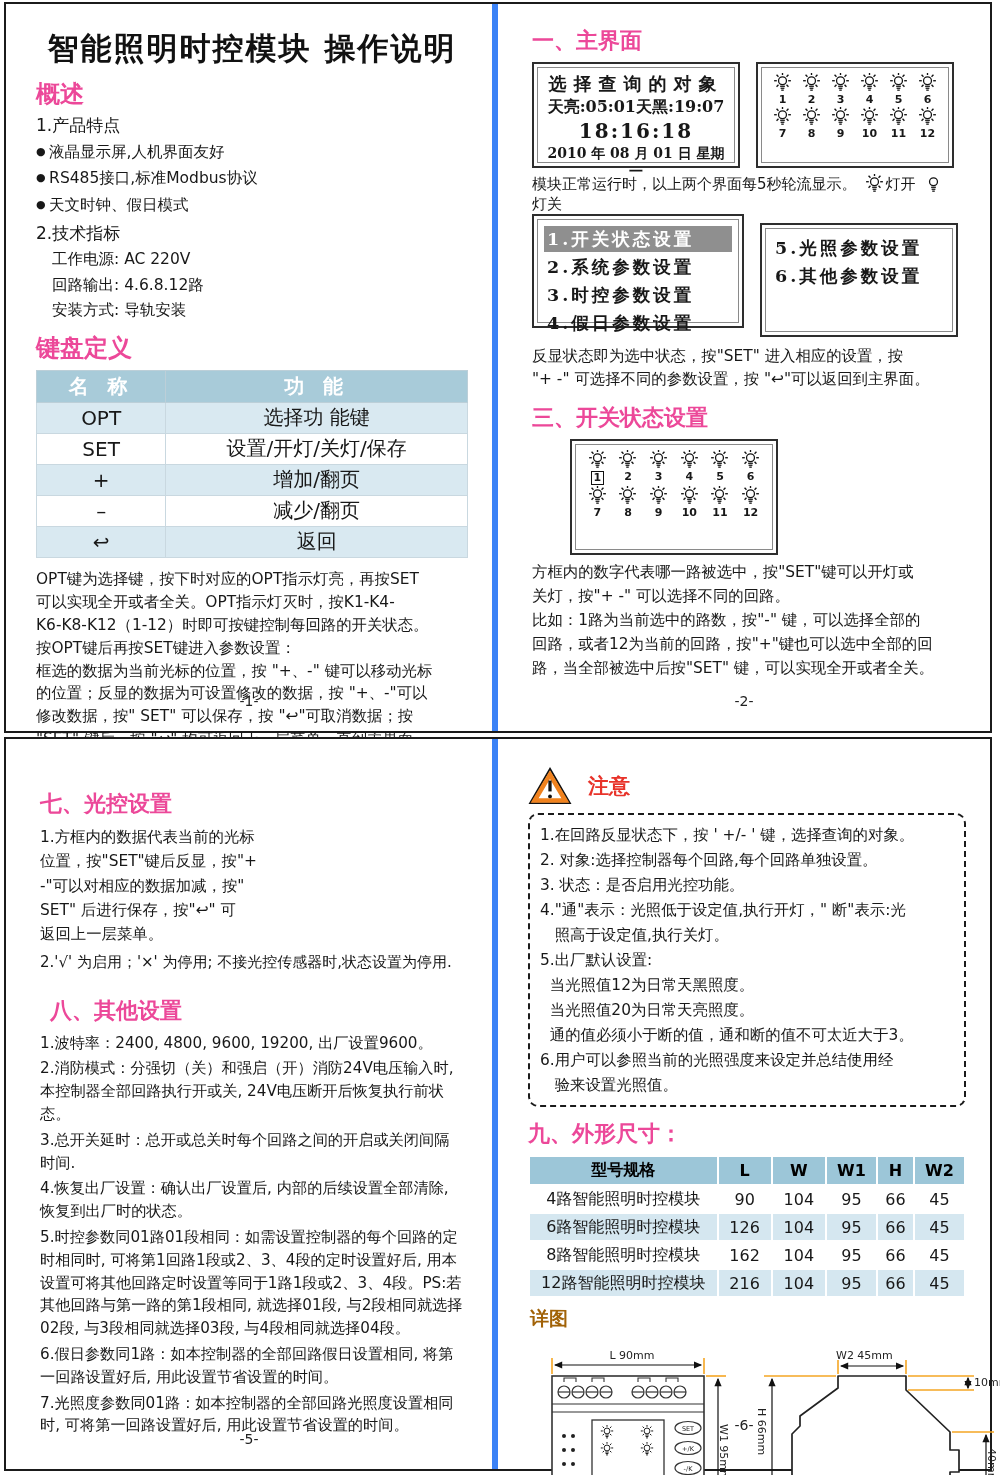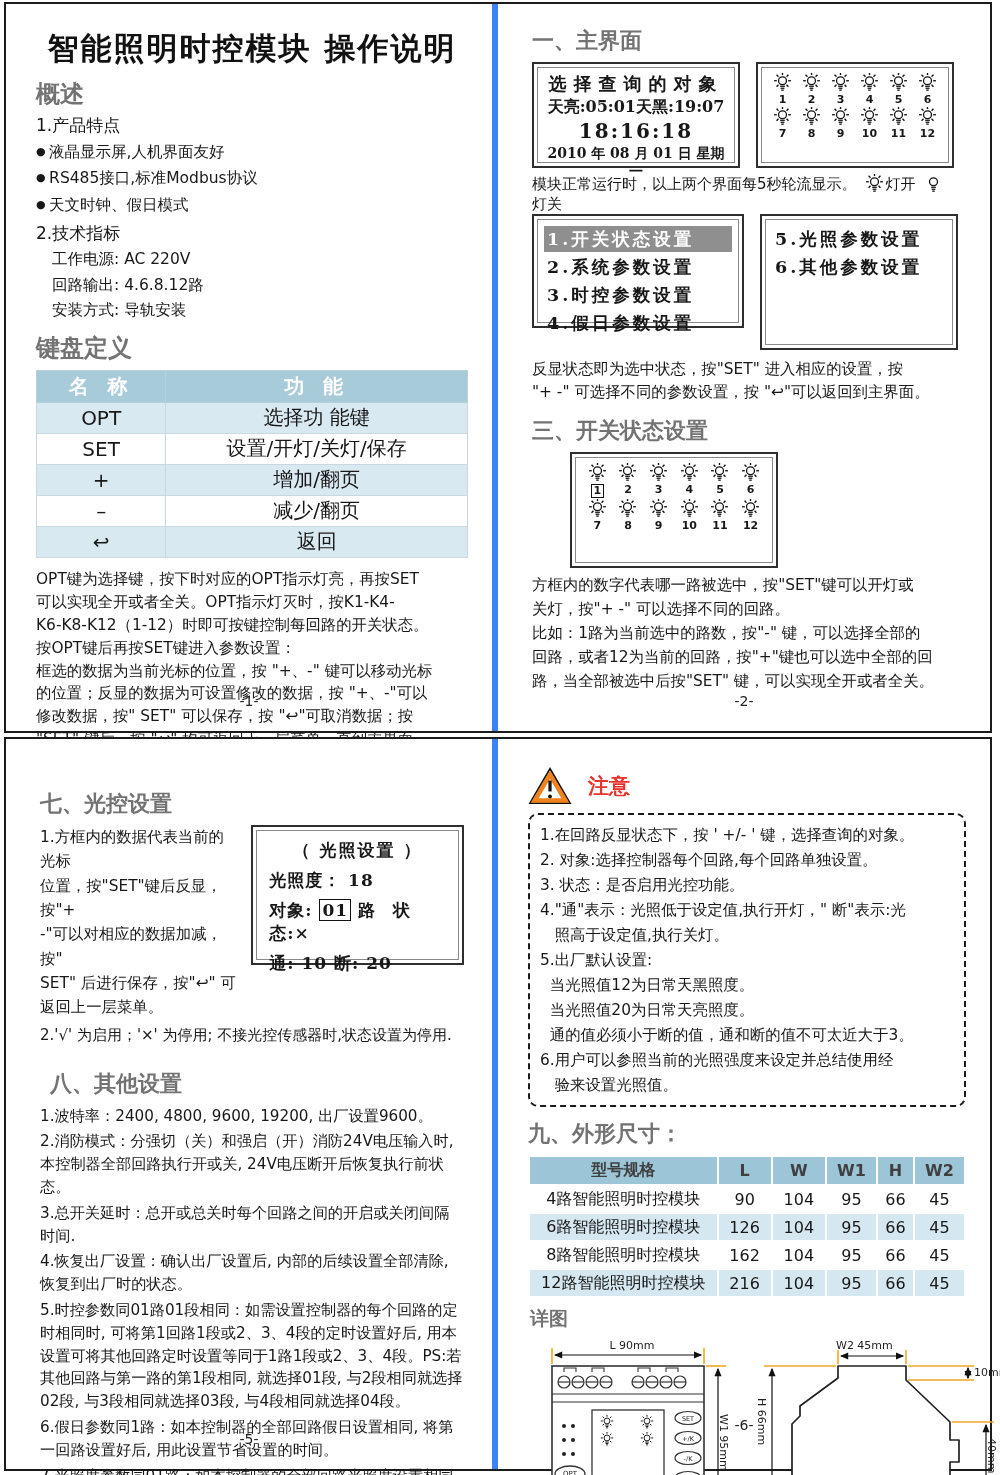--- a/index.html
+++ b/index.html
@@ -5,21 +5,21 @@
   html,body{margin:0;padding:0;background:#fff;}
   body{width:1000px;height:1475px;position:relative;font-family:"DejaVu Sans","Liberation Sans",sans-serif;color:#181818;}
   .sheet{position:absolute;left:4px;width:988px;border:2px solid #1b1b1b;background:#fff;display:flex;box-sizing:border-box;}
   .sheet-top{top:2px;height:731px;}
   .sheet-bottom{top:737px;height:734px;}
   .col{width:50%;box-sizing:border-box;position:relative;}
   .col-left{border-right:6px solid #3b82f6;}
   .pagenum{position:absolute;left:0;right:0;bottom:22px;text-align:center;font-size:14px;color:#222;}
 
   
-  .h-blue{color:#737373;font-weight:bold;}
+  .h-blue{color:#ec4899;font-weight:bold;}
   .h1-title{font-size:31px;font-weight:bold;text-align:center;letter-spacing:2px;margin:20px 0 8px 0;color:#111;}
   .h2{font-size:24px;margin:8px 0 2px 0;}
   .h3{font-size:22px;margin:10px 0 6px 0;}
 
   
   .q1{padding:4px 24px 0 30px;}
   .feat-title{font-size:17px;margin:4px 0 2px 0;}
   .feat-line{font-size:15.5px;line-height:1.7;}
   .feat-line::before{content:"● ";font-size:11px;vertical-align:2px;}
   .spec-line{font-size:15.5px;line-height:1.65;padding-left:16px;}
@@ -71,26 +71,26 @@
   .s8-items .para{font-size:15.2px;line-height:1.5;margin:3px 0;}
 
   
   .q4{padding:28px 24px 0 30px;}
   .warn-row{display:flex;align-items:center;gap:16px;}
   .warn-label{color:#e8332a;font-size:21px;font-weight:bold;}
   .notice-box{margin-top:8px;border:2.5px dashed #1b1b1b;border-radius:10px;padding:8px 10px;}
   .notice-box .tline{font-size:15.4px;line-height:1.62;white-space:pre-wrap;}
   .dim-table{margin-top:6px;}
   .dim-table table{width:100%;border-collapse:separate;border-spacing:2px;font-size:16px;text-align:center;}
-  .dim-table th{background:#9cc6d8;color:#404040;font-weight:bold;padding:3px 0;}
+  .dim-table th{background:#9cc6d8;color:#000000;font-weight:bold;padding:3px 0;}
   .dim-table td{padding:2.5px 0;}
   .dim-table tbody tr:nth-child(odd) td{background:#fff;}
   .dim-table tbody tr:nth-child(even) td{background:#d5e7f0;}
   .dim-table td:first-child{width:44%;}
-  .detail-head{font-size:19px;font-weight:bold;margin:8px 0 10px 2px;color:#737373;}
+  .detail-head{font-size:19px;font-weight:bold;margin:8px 0 20px 2px;color:#a16207;}
   .diagrams{display:flex;gap:14px;align-items:flex-start;}
   .diagram{position:relative;}
   .dimlabel{position:absolute;font-size:11px;color:#222;white-space:nowrap;}
   .dimlabel.rot{transform:rotate(90deg);transform-origin:left top;}
   .tinylabel{position:absolute;font-size:6.5px;color:#222;white-space:nowrap;text-align:center;}
   .fv-bulbs{position:absolute;left:70px;top:72px;width:58px;}
   .fv-bulbs .bulb-row{justify-content:space-between;}
   .fv-bulbs .bulb-cell{width:18px;}
   .fv-bulbs svg{width:14px;height:16px;}
 </style>
@@ -403,21 +403,21 @@
 
     <div class="screens-row">
       <div class="lcd" style="width:212px;height:114px;">
         <div class="inner">
             <div class="menu-line selected">1.开关状态设置</div>
             <div class="menu-line">2.系统参数设置</div>
             <div class="menu-line">3.时控参数设置</div>
             <div class="menu-line">4.假日参数设置</div>
           </div>
       </div>
-      <div class="lcd" style="width:198px;height:136px;">
+      <div class="lcd" style="width:198px;height:114px;margin-top:9px;">
         <div class="inner">
             <div class="menu-line">5.光照参数设置</div>
             <div class="menu-line">6.其他参数设置</div>
           </div>
       </div>
     </div>
     <div class="cap-lines" style="margin-top:8px;">
         <div class="tline">反显状态即为选中状态，按"SET" 进入相应的设置，按</div>
         <div class="tline">"+ -" 可选择不同的参数设置，按 "↩"可以返回到主界面。</div>
       </div>
@@ -639,33 +639,20 @@
   <div class="col col-left q3">
     <div class="h3 h-blue">七、光控设置</div>
     <div class="s7-row">
       <div class="s7-text">
           <div class="tline">1.方框内的数据代表当前的光标</div>
           <div class="tline">位置，按"SET"键后反显，按"+</div>
           <div class="tline">-"可以对相应的数据加减，按"</div>
           <div class="tline">SET" 后进行保存，按"↩" 可</div>
           <div class="tline">返回上一层菜单。</div>
         </div>
-      <div class="lcd lcd7">
-        <div class="inner">
-          <div class="lcd7-title">（ 光照设置 ）</div>
-          <div class="lcd7-line">光照度： 18</div>
-          <div class="lcd7-line">
-            <span>对象:</span>
-            <span class="valbox">01</span>
-            <span>路</span>
-            <span style="margin-left:10px;">状态:×</span>
-          </div>
-          <div class="lcd7-line">通: 10  断: 20</div>
-        </div>
-      </div>
     </div>
     <div class="note2">2.'√' 为启用；'×' 为停用; 不接光控传感器时,状态设置为停用.</div>
 
     <div class="h3 h-blue" style="margin-top:24px;margin-left:10px;">八、其他设置</div>
     <div class="s8-items">
         <div class="para">1.波特率：2400, 4800, 9600, 19200, 出厂设置9600。</div>
         <div class="para">2.消防模式：分强切（关）和强启（开）消防24V电压输入时, 本控制器全部回路执行开或关, 24V电压断开后恢复执行前状态。</div>
         <div class="para">3.总开关延时：总开或总关时每个回路之间的开启或关闭间隔时间.</div>
         <div class="para">4.恢复出厂设置：确认出厂设置后, 内部的后续设置全部清除, 恢复到出厂时的状态。</div>
         <div class="para">5.时控参数同01路01段相同：如需设置控制器的每个回路的定时相同时, 可将第1回路1段或2、3、4段的定时设置好后, 用本设置可将其他回路定时设置等同于1路1段或2、3、4段。PS:若其他回路与第一路的第1段相同, 就选择01段, 与2段相同就选择02段, 与3段相同就选择03段, 与4段相同就选择04段。</div>

